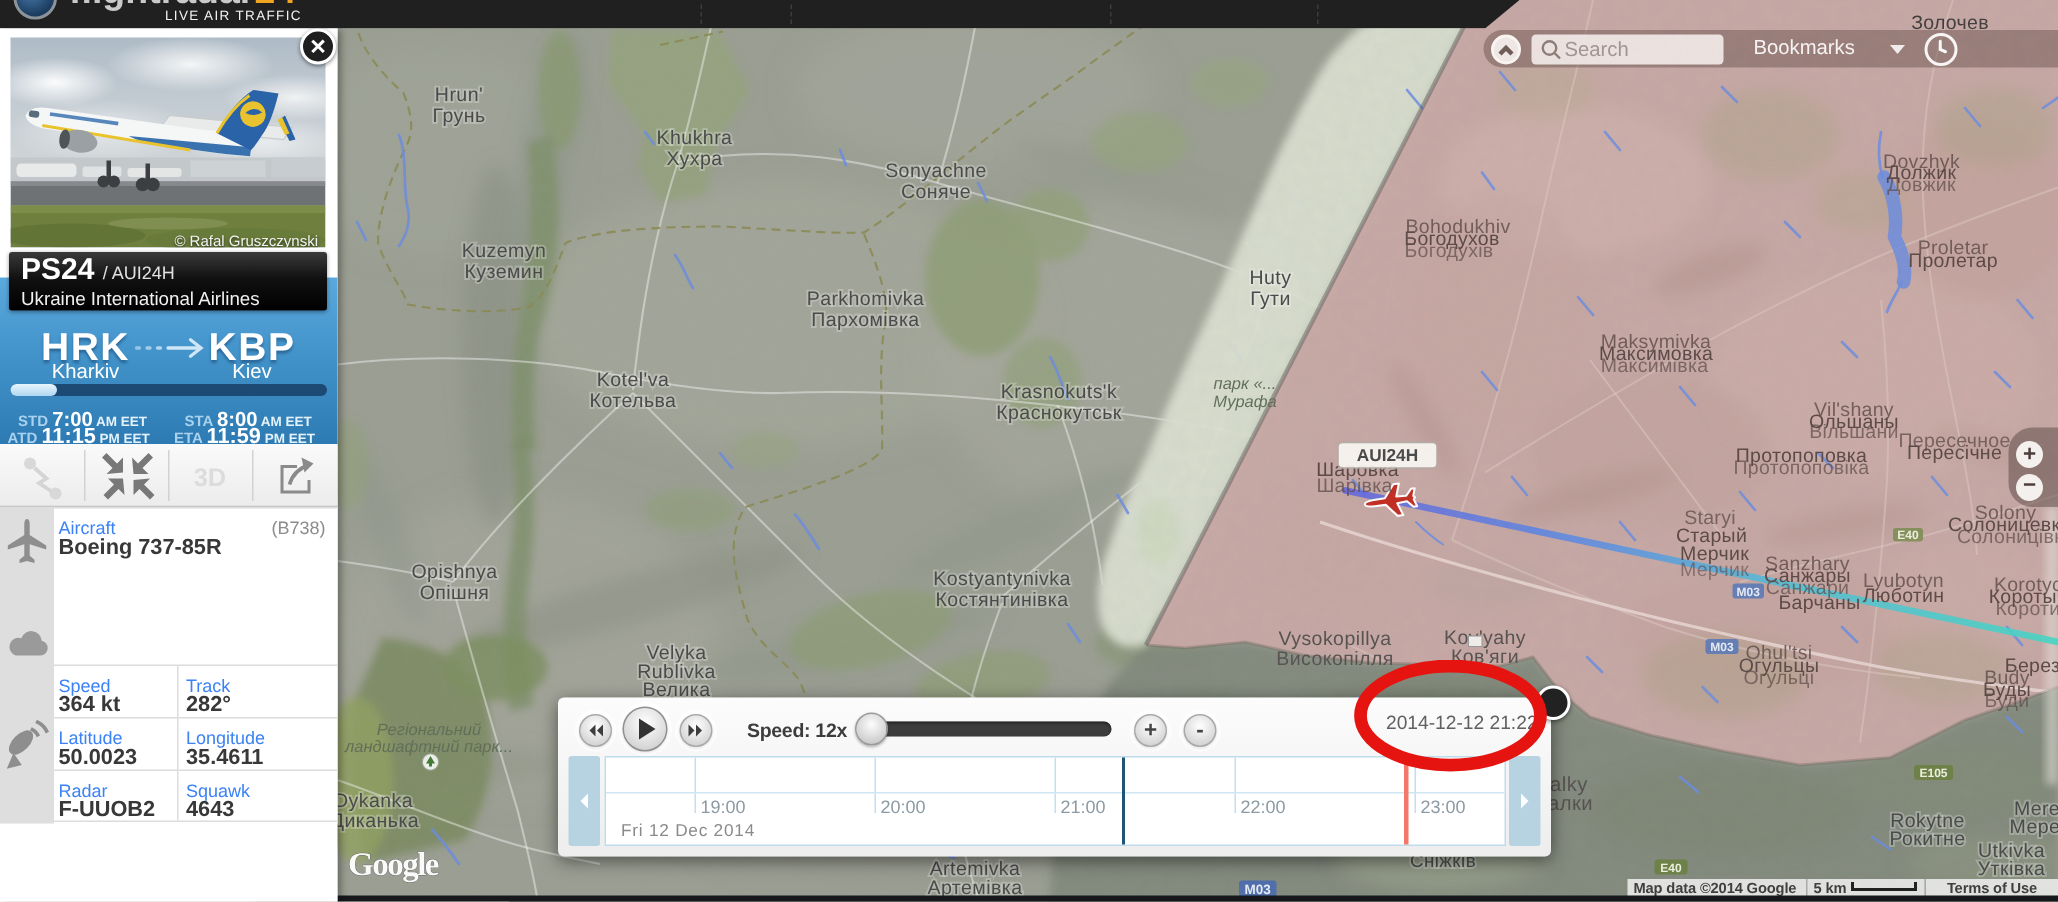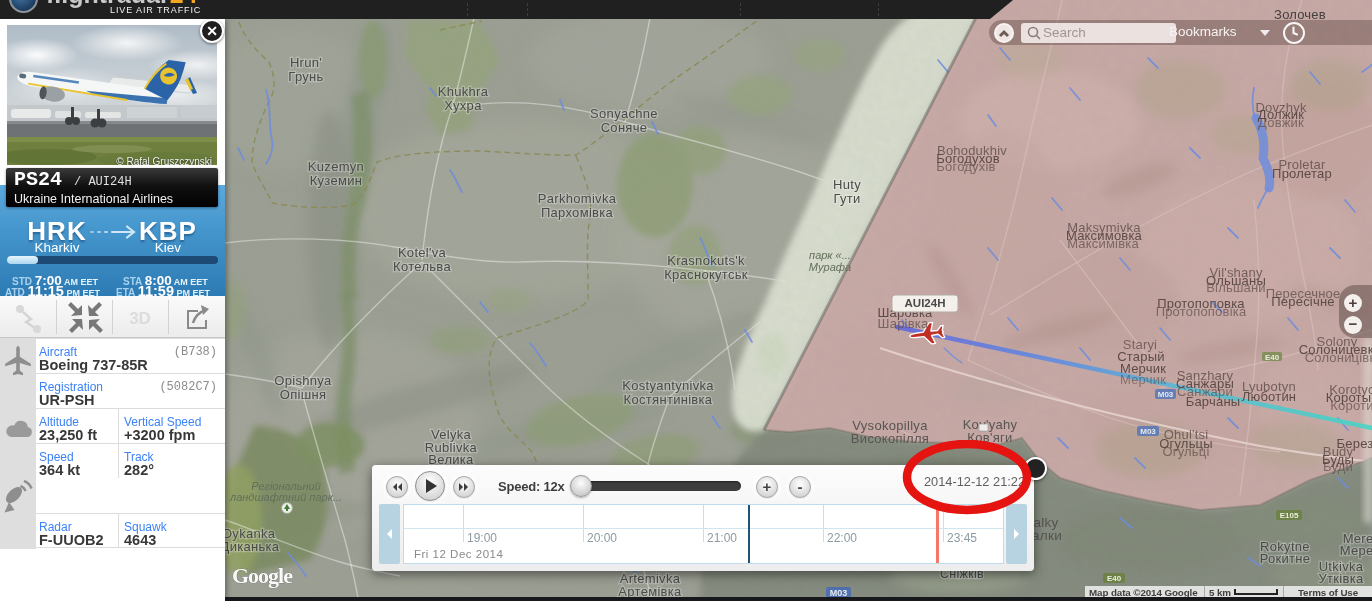--- a/index.html
+++ b/index.html
@@ -26,21 +26,21 @@
    radial-gradient(ellipse 90px 30px at 60px 62px, rgba(235,238,240,0.8), rgba(255,255,255,0) 70%),
    radial-gradient(ellipse 80px 24px at 170px 70px, rgba(240,242,244,0.8), rgba(255,255,255,0) 70%),
    linear-gradient(180deg, #aebbc6 0%, #c2cbd2 30%, #cdd3d6 55%, #c5cbce 75%); }
 #credit { position:absolute; right:5px; top:131px; font-size:10px; color:#f2f2f2; text-shadow:0 1px 2px rgba(0,0,0,0.7); }
 #closebtn { position:absolute; left:200px; top:0px; width:24px; height:24px; border-radius:50%;
   background:#1f1f1f; border:2px solid #fff; box-shadow:0 1px 3px rgba(0,0,0,0.5); z-index:40;
   color:#fff; font-weight:bold; font-size:14px; text-align:center; line-height:20px; }
 #fbar { position:absolute; left:6px; top:149px; width:212px; height:39px; border-radius:2px;
   background:linear-gradient(180deg, #3a3a3a 0%, #111 45%, #000 100%); box-shadow:0 1px 3px rgba(0,0,0,0.4);
   color:#fff; padding:2px 8px; z-index:5; }
-#fbar .l1 { font-size:20px; font-weight:bold; line-height:20px;font-family:Liberation Mono, monospace; }
+#fbar .l1 { font-size:20px; font-weight:bold; line-height:20px; }
 #fbar .l1 span { font-size:12px; font-weight:normal; color:#e0e0e0; }
 #fbar .l2 { font-size:12.5px; color:#f0f0f0; margin-top:0px; }
 #bluebox { position:absolute; left:0; top:166px; width:225px; height:112px;
   background:linear-gradient(180deg, #5ba9dd 0%, #4596cd 40%, #2d7ab3 100%); }
 .airp { position:absolute; top:31px; width:100px; text-align:center; color:#fff; font-size:26px; font-weight:bold;
   text-shadow:0 2px 2px rgba(20,60,100,0.5); letter-spacing:1px; }
 .city { position:absolute; top:55px; width:100px; text-align:center; color:#fff; font-size:13.5px; }
 #arrow { position:absolute; left:89px; top:39px; width:50px; height:16px; }
 #progress { position:absolute; left:7px; top:71px; width:211px; height:8px; border-radius:4px; background:#1c4a74; }
 #progressfill { position:absolute; left:0; top:0; width:31px; height:8px; border-radius:4px; background:linear-gradient(180deg,#e8f5fc,#aed7f0); }
@@ -57,21 +57,21 @@
 
 #iconrow { position:absolute; left:0; top:277px; width:225px; height:42px;
   background:linear-gradient(180deg,#fafafa,#ececec); border-bottom:1px solid #c8c8c8; }
 #iconrow .cell { position:absolute; top:4px; height:34px; border-left:1px solid #d2d2d2; }
 
 #dtable { position:absolute; left:0; top:319px; width:225px; height:211px; background:#fff; font-size:12px; }
 #icol { position:absolute; left:0; top:0; width:36px; height:211px; background:#dedede; }
 .drow { position:absolute; left:36px; width:189px; border-top:1px solid #dcdcdc; }
 .dlab { position:absolute; top:6px; font-size:12px; color:#3b82f6; }
 .dval { position:absolute; top:18px; font-size:14.5px; font-weight:bold; color:#383838; }
-.drt  { position:absolute; top:6px; right:8px; font-size:12px; color:#8c8c8c;font-family:Liberation Mono, monospace; }
+.drt  { position:absolute; top:6px; right:8px; font-size:12px; color:#8c8c8c; }
 .dsep { position:absolute; left:82px; top:0; bottom:0; border-left:1px solid #dcdcdc; }
 
 #panel { position:absolute; left:372px; top:465px; width:662px; height:106px; border-radius:4px;
   background:linear-gradient(180deg,#fcfcfc,#ededed); box-shadow:0 3px 12px rgba(0,0,0,0.5); z-index:40; }
 .pbtn { position:absolute; border-radius:50%; background:radial-gradient(circle at 50% 35%,#ffffff,#d5d5d5 75%,#c2c2c2);
   border:1px solid #a8a8a8; box-shadow:0 0 0 3px rgba(255,255,255,0.65), 0 1px 2px rgba(0,0,0,0.25); }
 #speedtxt { position:absolute; left:126px; top:14px; font-size:13px; font-weight:bold; color:#3d3d3d; letter-spacing:-0.2px; }
 #strack { position:absolute; left:205px; top:16px; width:164px; height:10px; border-radius:5px; background:#3d3d3d; box-shadow:inset 0 1px 2px rgba(0,0,0,0.5); }
 #shandle { position:absolute; left:198px; top:10px; width:22px; height:22px; border-radius:50%;
   background:radial-gradient(circle at 50% 35%,#fdfdfd,#cfcfcf 70%,#bdbdbd); border:1px solid #9a9a9a; box-shadow:0 1px 2px rgba(0,0,0,0.3); }
@@ -83,21 +83,21 @@
 .hline { position:absolute; left:0; right:0; top:23px; height:1px; background:#cfe6f2; }
 .vgrid { position:absolute; top:0; width:1px; height:37px; background:#c2e0f0; }
 .hlab { position:absolute; top:26px; font-size:12px; color:#8b9aa3; }
 #navline { position:absolute; left:344px; top:0; width:2px; height:58px; background:#1e5478; }
 #redline { position:absolute; left:532px; top:0; width:2.5px; height:58px; background:#f4776a; }
 #datelab { position:absolute; left:10px; top:43px; font-size:11.5px; color:#8a8a8a; letter-spacing:0.5px; }
 #pclose { position:absolute; left:652px; top:-8px; width:23px; height:23px; border-radius:50%; background:#222; border:2px solid #fff; box-shadow:0 1px 3px rgba(0,0,0,0.5); }
 
 #searchbar { position:absolute; left:989px; top:20px; width:383px; height:25px; border-radius:13px 0 0 13px; background:rgba(88,64,60,0.40); z-index:35; }
 #chev { position:absolute; left:5px; top:2.5px; width:20px; height:20px; border-radius:50%; border:2px solid rgba(255,255,255,0.9); }
-#sinput { position:absolute; left:32px; top:2.5px; width:155px; height:20px; border-radius:3px; background:rgba(255,250,249,0.8); }
+#sinput { position:absolute; left:32px; top:2.5px; width:128px; height:20px; border-radius:3px; background:rgba(255,250,249,0.8); }
 #sinput span { position:absolute; left:22px; top:2px; font-size:13.5px; color:#a39490; }
 #bkm { position:absolute; left:180px; top:4px; font-size:13.5px; color:#f7f3f2; }
 #ddtri { position:absolute; left:271px; top:10px; width:0; height:0; border-left:5px solid transparent; border-right:5px solid transparent; border-top:6px solid rgba(255,255,255,0.85); }
 #clock { position:absolute; left:294px; top:1.5px; width:22px; height:22px; border-radius:50%; border:2.5px solid rgba(255,255,255,0.92); }
 
 #zoomctl { position:absolute; left:1339px; top:285px; width:33px; height:53px; border-radius:16px 0 0 16px; background:rgba(78,62,58,0.45); z-index:20; }
 .zbtn { position:absolute; left:5px; width:18px; height:18px; border-radius:50%; background:#f4f0ed; color:#4a3d3a; font-size:15px; font-weight:bold; text-align:center; line-height:17px; }
 
 #attrib { position:absolute; top:586px; height:13px; font-size:10.5px; color:#3f3f3f; z-index:22;font-weight:bold; }
 .abox { position:absolute; top:0; height:13px; background:rgba(248,248,248,0.8); padding:0 4px; line-height:13px; white-space:nowrap; font-size:9.8px; overflow:hidden; letter-spacing:-0.1px; }
@@ -586,37 +586,32 @@
         <path d="M9,164 l5.5,8 l-10,2.5 z"></path>
         <path d="M20,149 a8,8 0 0 1 4.5,4.5 l2.2,-1.1 a10.5,10.5 0 0 0 -5.6,-5.6 z"></path>
         <path d="M23.5,144 a13,13 0 0 1 7,7 l2.2,-1.1 a15.5,15.5 0 0 0 -8.1,-8.1 z"></path>
       </g>
     </svg>
     <div class="drow" style="top:0px; height:35px">
           <span class="dlab" style="left:3px">Aircraft</span>
           <span class="drt">(B738)</span>
           <span class="dval" style="left:3px">Boeing 737-85R</span>
         </div>
-    <div class="drow" style="top:35px; height:35px">
-          <span class="dlab" style="left:3px">Registration</span>
-          <span class="drt">(5082C7)</span>
-          <span class="dval" style="left:3px">UR-PSH</span>
-        </div>
-    <div class="drow" style="top:70px; height:35px">
-          <span class="dlab" style="left:3px">Altitude</span>
-          <span class="dval" style="left:3px">23,250 ft</span>
-          <span class="dlab" style="left:88px">Vertical Speed</span>
-          <span class="dval" style="left:88px">+3200 fpm</span>
-          <span class="dsep"></span>
-        </div>
     <div class="drow" style="top:105px; height:35px">
           <span class="dlab" style="left:3px">Speed</span>
           <span class="dval" style="left:3px">364 kt</span>
           <span class="dlab" style="left:88px">Track</span>
           <span class="dval" style="left:88px">282°</span>
+          <span class="dsep"></span>
+        </div>
+    <div class="drow" style="top:140px; height:35px">
+          <span class="dlab" style="left:3px">Latitude</span>
+          <span class="dval" style="left:3px">50.0023</span>
+          <span class="dlab" style="left:88px">Longitude</span>
+          <span class="dval" style="left:88px">35.4611</span>
           <span class="dsep"></span>
         </div>
     <div class="drow" style="top:175px; height:35px; border-bottom:1px solid #dcdcdc">
           <span class="dlab" style="left:3px">Radar</span>
           <span class="dval" style="left:3px">F-UUOB2</span>
           <span class="dlab" style="left:88px">Squawk</span>
           <span class="dval" style="left:88px">4643</span>
           <span class="dsep"></span>
         </div>
   </div>
@@ -659,21 +654,21 @@
       <div class="vgrid" style="left:59px"></div>
           <div class="vgrid" style="left:179px"></div>
       <div class="vgrid" style="left:299px"></div>
           <div class="vgrid" style="left:419px"></div>
       <div class="vgrid" style="left:539px"></div>
       <div class="hline"></div>
       <div class="hlab" style="left:63px">19:00</div>
           <div class="hlab" style="left:183px">20:00</div>
       <div class="hlab" style="left:303px">21:00</div>
           <div class="hlab" style="left:423px">22:00</div>
-      <div class="hlab" style="left:543px">23:45</div>
+      <div class="hlab" style="left:543px">23:00</div>
       <div id="navline"></div>
           <div id="redline"></div>
       <div id="datelab">Fri 12 Dec 2014</div>
     </div>
     <div id="tlright">
           <svg width="21" height="60" style="position:absolute;left:0;top:0">
             <path d="M8,25 L13,30 L8,35 Z" fill="#fff"></path>
           </svg>
         </div>
   </div>

